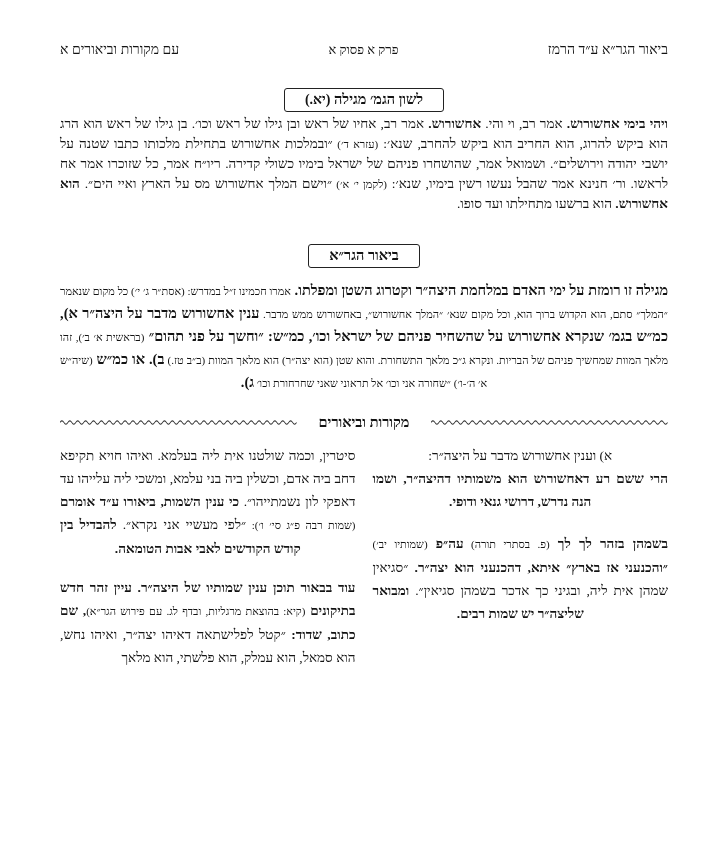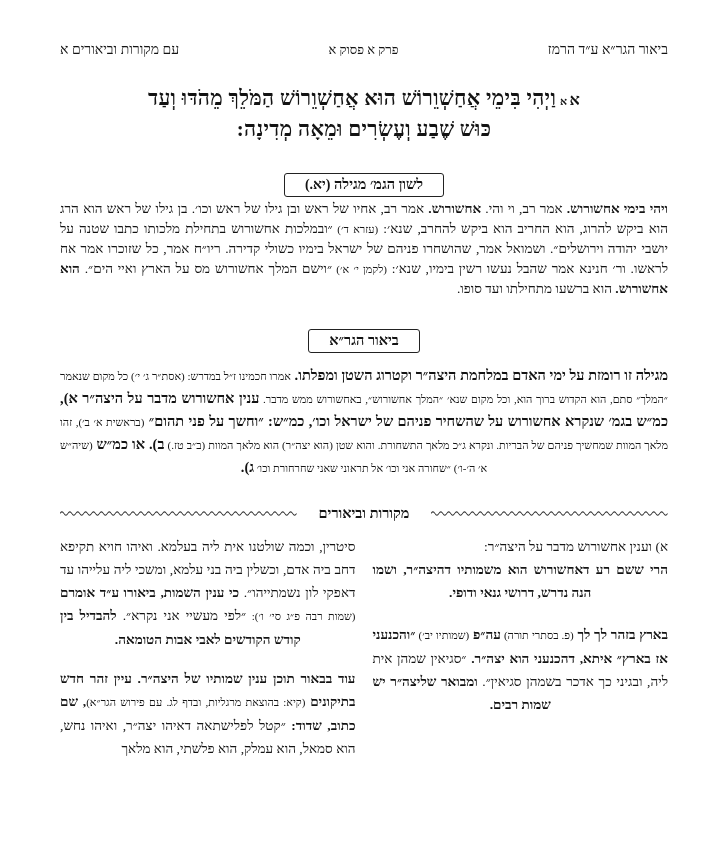--- a/index.html
+++ b/index.html
@@ -21,48 +21,44 @@
     padding:2px 20px 3px;font-weight:bold;font-size:14.5px;text-align:center;background:#fff;}
   .section-box .ref{font-weight:bold;font-size:14px;}
   
   .gemara{margin-top:2px;font-size:13.5px;line-height:20px;text-align:justify;}
   .gra{margin-top:11px;font-size:12px;line-height:22px;text-align:justify;text-align-last:center;}
   .b{font-weight:bold;}
   .sm{font-size:11px;}
   .bl{font-weight:bold;font-size:14.5px;}
   .r{font-weight:normal;}
   
-  .sources-divider{display:flex;align-items:center;gap:20px;margin-top:26px;}
+  .sources-divider{display:flex;align-items:center;gap:20px;margin-top:20px;}
   .wave-wrap{flex:1;height:9px;}
   svg.wave{display:block;width:100%;height:9px;}
   .divider-label{font-weight:bold;font-size:14.5px;white-space:nowrap;padding:0 2px;}
   
   .columns{display:flex;gap:17px;margin-top:13px;font-size:13.5px;line-height:23px;}
   .col{flex:1;min-width:0;}
-  .note-header{}
+  .note-header{text-align:center;}
   .just{text-align:justify;}
   .center-last{text-align:justify;text-align-last:center;}
   .col .gap{margin-top:19px;}
 </style>
 </head>
 <body>
 
 <div class="page">
   <div class="content">
 
     <div class="top-header">
       <span>ביאור הגר״א ע״ד הרמז</span>
       <span class="hdr-center">פרק א פסוק א</span>
       <span>עם מקורות וביאורים א</span>
     </div>
 
-    <div class="verse">
-      <div><span class="ch-letter">א</span><span class="vs-letter">א</span><span>וַיְהִי בִּימֵי אֲחַשְׁוֵרוֹשׁ הוּא אֲחַשְׁוֵרוֹשׁ הַמֹּלֵךְ מֵהֹדּוּ וְעַד</span></div>
-      <div>כּוּשׁ שֶׁבַע וְעֶשְׂרִים וּמֵאָה מְדִינָה:</div>
-    </div>
 
     <div class="section-box">
       <span>לשון הגמ׳ מגילה</span>
       <span class="ref">(יא.)</span>
     </div>
 
     <p class="gemara"><span class="b">ויהי בימי אחשורוש. </span><span class="r">אמר רב, וי והי. </span><span class="b">אחשורוש. </span><span class="r">אמר רב, אחיו של ראש ובן גילו של ראש וכו׳. בן גילו של ראש הוא הרג הוא ביקש להרוג, הוא החריב הוא ביקש להחרב, שנא׳: </span><span class="sm">(עזרא ד׳) </span><span class="r">״ובמלכות אחשורוש בתחילת מלכותו כתבו שטנה על יושבי יהודה וירושלים״. ושמואל אמר, שהושחרו פניהם של ישראל בימיו כשולי קדירה. ריו״ח אמר, כל שזוכרו אמר אח לראשו. ור׳ חנינא אמר שהבל נעשו רשין בימיו, שנא׳: </span><span class="sm">(לקמן י׳ א׳) </span><span class="r">״וישם המלך אחשורוש מס על הארץ ואיי הים״. </span><span class="b">הוא אחשורוש. </span><span class="r">הוא ברשעו מתחילתו ועד סופו.</span></p>
 
     <div class="section-box">
       <span>ביאור הגר״א</span>
@@ -81,21 +77,21 @@
         <svg class="wave" viewBox="0 0 300 8" preserveAspectRatio="none" aria-hidden="true">
             <path d="M0 4 Q2.5 1 5 4 T10 4 T15 4 T20 4 T25 4 T30 4 T35 4 T40 4 T45 4 T50 4 T55 4 T60 4 T65 4 T70 4 T75 4 T80 4 T85 4 T90 4 T95 4 T100 4 T105 4 T110 4 T115 4 T120 4 T125 4 T130 4 T135 4 T140 4 T145 4 T150 4 T155 4 T160 4 T165 4 T170 4 T175 4 T180 4 T185 4 T190 4 T195 4 T200 4 T205 4 T210 4 T215 4 T220 4 T225 4 T230 4 T235 4 T240 4 T245 4 T250 4 T255 4 T260 4 T265 4 T270 4 T275 4 T280 4 T285 4 T290 4 T295 4 T300 4" fill="none" stroke="#2a2a2a" stroke-width="1"></path>
           </svg>
       </span>
     </div>
 
     <div class="columns">
       <div class="col">
         <div class="note-header">א) וענין אחשורוש מדבר על היצה״ר:</div>
         <p class="center-last" style="margin:0;"><span class="b">הרי ששם רע דאחשורוש הוא משמותיו דהיצה״ר, ושמו הנה נדרש, דרושי גנאי ודופי.</span></p>
-        <p class="center-last gap" style="margin:19px 0 0;"><span class="b">בארץ בזהר לך לך </span><span class="sm">(פ. בסתרי תורה) </span><span class="b">עה״פ </span><span class="sm">(שמותיו יב׳) </span><span class="b">״והכנעני אז בארץ״ איתא, דהכנעני הוא יצה״ר. </span><span class="r">״סגיאין שמהן אית ליה, ובגיני כך אדכר בשמהן סגיאין״. </span><span class="b">ומבואר שליצה״ר יש שמות רבים.</span></p>
+        <p class="center-last gap" style="margin:19px 0 0;"><span class="b">בשמהן בזהר לך לך </span><span class="sm">(פ. בסתרי תורה) </span><span class="b">עה״פ </span><span class="sm">(שמותיו יב׳) </span><span class="b">״והכנעני אז בארץ״ איתא, דהכנעני הוא יצה״ר. </span><span class="r">״סגיאין שמהן אית ליה, ובגיני כך אדכר בשמהן סגיאין״. </span><span class="b">ומבואר שליצה״ר יש שמות רבים.</span></p>
       </div>
       <div class="col">
         <p class="center-last" style="margin:0;"><span class="r">סיטרין, וכמה שולטנו אית ליה בעלמא. ואיהו חויא תקיפא דחב ביה אדם, וכשלין ביה בני עלמא, ומשכי ליה עלייהו עד דאפקי לון נשמתייהו״. </span><span class="b">כי ענין השמות, ביאורו ע״ד אומרם </span><span class="sm">(שמות רבה פ״ג סי׳ ו׳): </span><span class="r">״לפי מעשיי אני נקרא״. </span><span class="b">להבדיל בין קודש הקודשים לאבי אבות הטומאה.</span></p>
         <p class="just gap" style="margin:16px 0 0;"><span class="b">עוד בבאור תוכן ענין שמותיו של היצה״ר. עיין זהר חדש בתיקונים </span><span class="sm">(קיא: בהוצאת מרגליות, ובדף לג. עם פירוש הגר״א)</span><span class="b">, שם כתוב, שדוד: </span><span class="r">״קטל לפלישתאה דאיהו יצה״ר, ואיהו נחש, הוא סמאל, הוא עמלק, הוא פלשתי, הוא מלאך</span></p>
       </div>
     </div>
 
   </div>
 </div>
 

